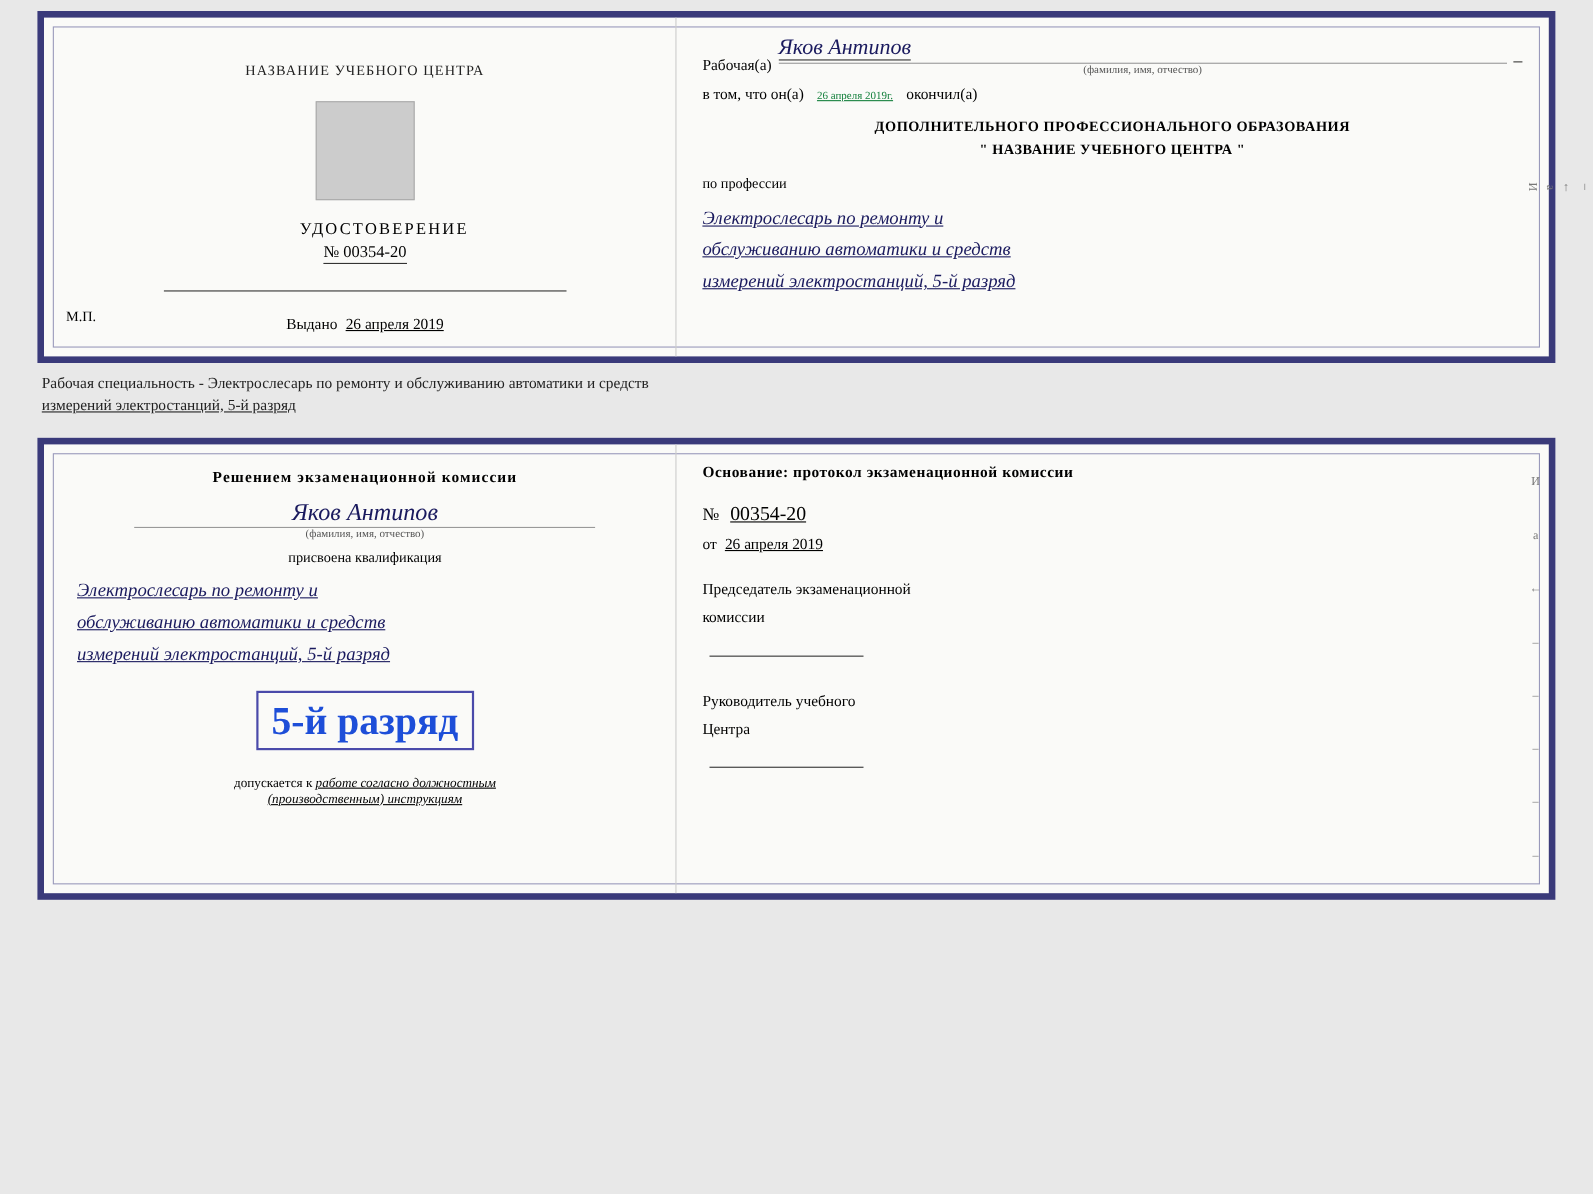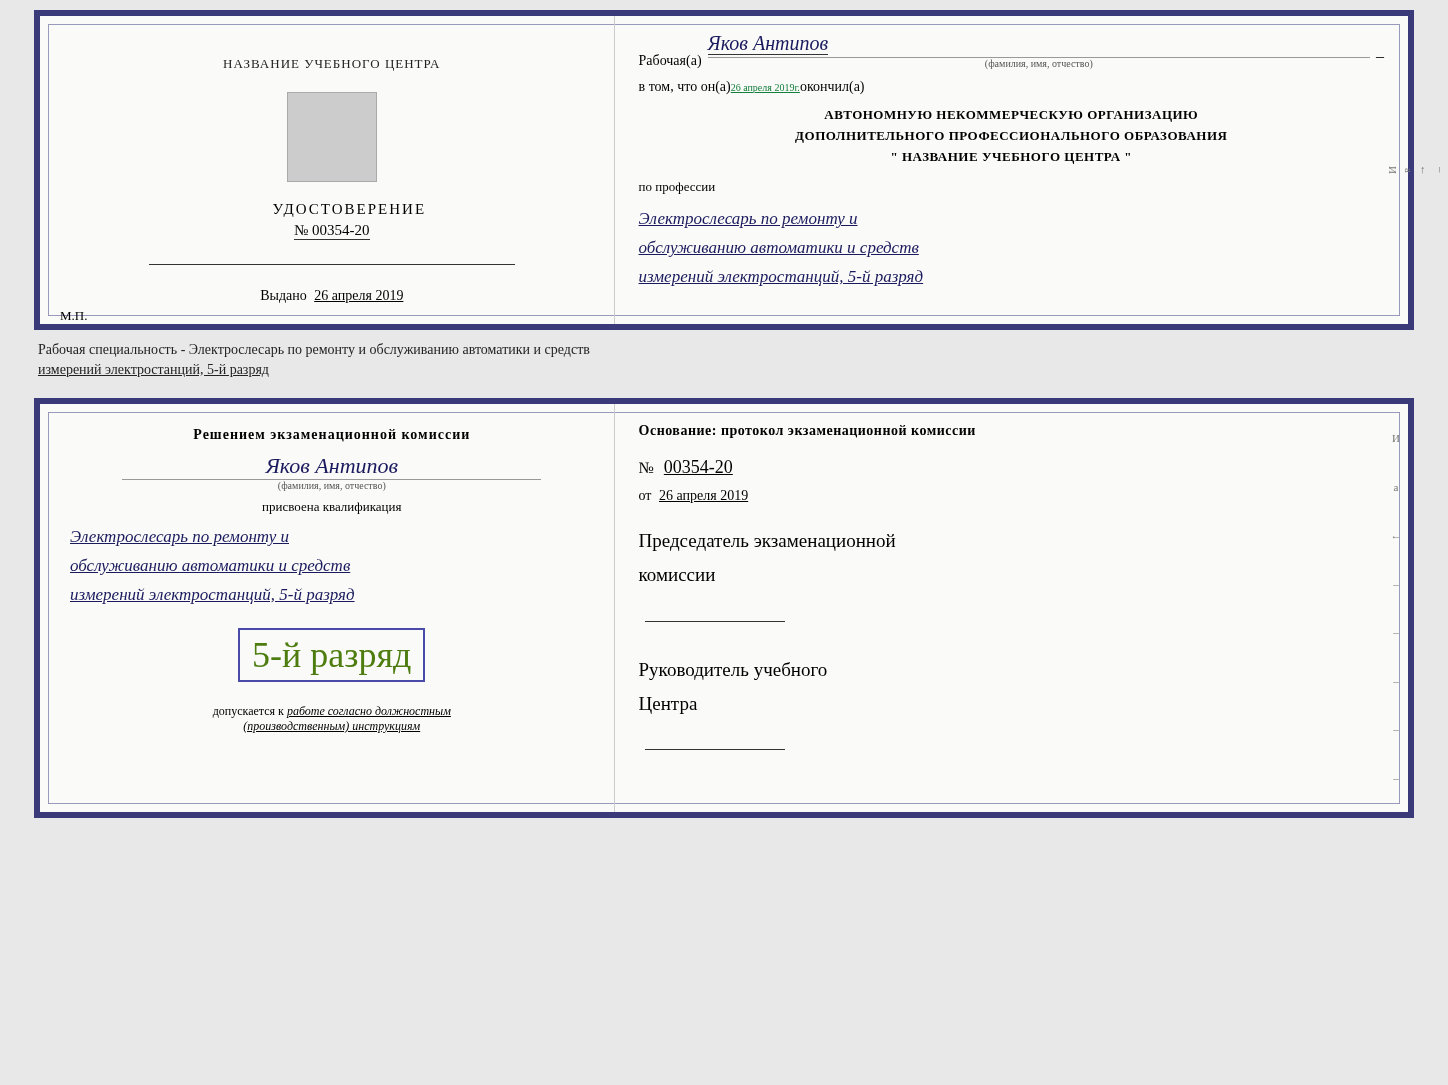--- a/index.html
+++ b/index.html
@@ -92,21 +92,21 @@
 
     .cert-number {
       font-size: 15px;
       border-bottom: 1px solid #333;
       display: inline-block;
       margin-top: 4px;
     }
 
     .mp-line {
       position: absolute;
-      bottom: 0;
+      bottom: 28px;
       left: 20px;
       font-size: 13px;
     }
 
     .recipient-name {
       font-family: 'Segoe UI', cursive, serif;
       font-size: 20px;
       color: #1a1a5e;
       font-style: italic;
       border-bottom: 1px solid #333;
@@ -251,22 +251,22 @@
       margin: 0 auto;
     }
 
     .prisvoena {
       font-size: 13px;
       text-align: center;
     }
 
     .big-rank {
       font-size: 36px;
-      font-weight: normal;
-      color: #4d7c0f;
+      font-weight: bold;
+      color: #1d4ed8;
       text-align: right;
       border: 2px solid #4a4aaa;
       padding: 4px 12px;
       display: inline-block;
       margin: 4px auto;
     }
 
     .dopuskaetsya {
       font-size: 12px;
       margin-top: 4px;
@@ -283,21 +283,21 @@
     .number-line {
       font-size: 16px;
       margin-top: 6px;
     }
 
     .ot-line {
       font-size: 14px;
     }
 
     .signature-block {
-      font-size: 19px;
+      font-size: 14px;
       margin-top: 10px;
       line-height: 1.8;
     }
 
     .sig-line {
       border-bottom: 1px solid #333;
       width: 140px;
       display: inline-block;
       margin: 0 6px;
     }
@@ -349,28 +349,27 @@
 
       <div style="display:flex; align-items:flex-end; gap:6px;">
         <span style="font-size:14px;">Рабочая(а)</span>
         <div style="flex:1;">
           <span class="recipient-name">Яков Антипов</span>
           <div class="recipient-subtitle">(фамилия, имя, отчество)</div>
         </div>
         <span style="font-size:16px; margin-bottom:4px;">–</span>
       </div>
 
-      <div style="font-size:14px; display:flex; gap:0; align-items:baseline;">
+      <div style="font-size:14px; display:flex; gap:12px; align-items:baseline;">
         <span>в том, что он(а)</span>
         <span class="date-handwritten">26 апреля 2019г.</span>
         <span>окончил(а)</span>
       </div>
 
       <div class="org-block">
-        <div>АВТОНОМНУЮ НЕКОММЕРЧЕСКУЮ ОРГАНИЗАЦИЮ</div>
         <div>ДОПОЛНИТЕЛЬНОГО ПРОФЕССИОНАЛЬНОГО ОБРАЗОВАНИЯ</div>
         <div>
           <span>"</span>
           <span>НАЗВАНИЕ УЧЕБНОГО ЦЕНТРА</span>
           <span>"</span>
         </div>
       </div>
 
       <div class="po-professii">по профессии</div>
 

